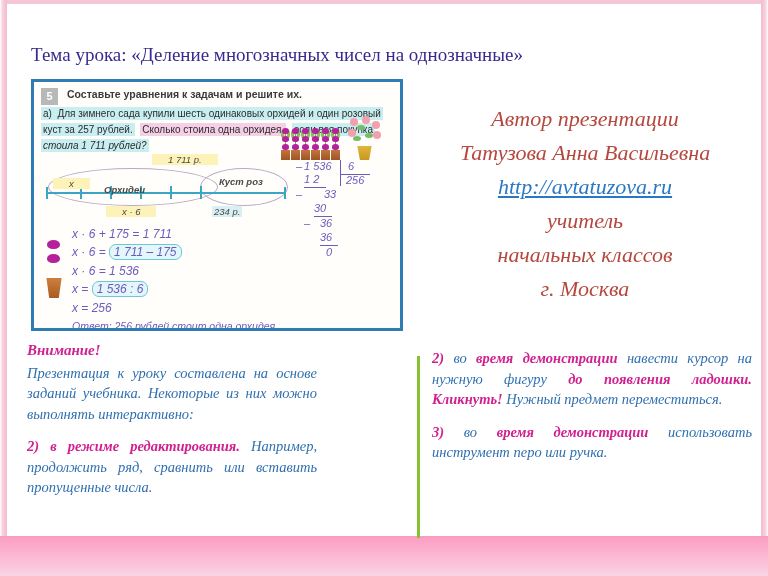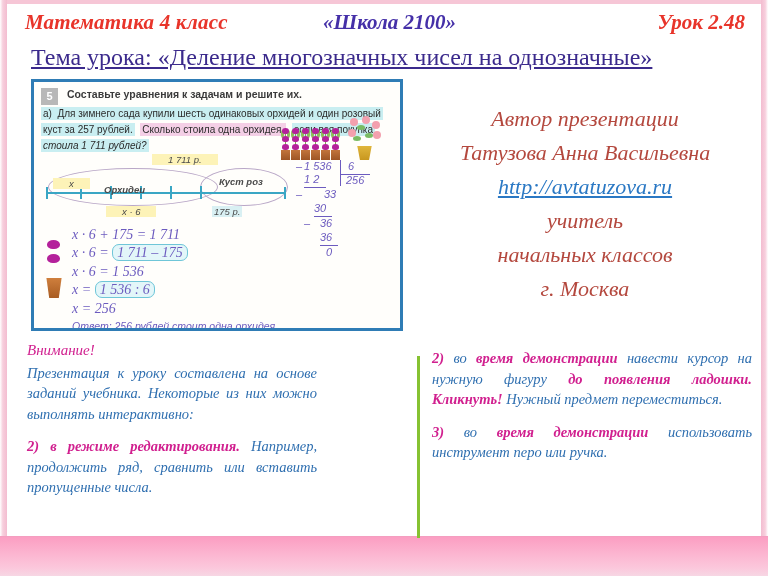--- a/index.html
+++ b/index.html
@@ -42,21 +42,21 @@
     color:#4530a8;font-size:21px;font-weight:bold;font-style:italic;
     white-space:nowrap;
   }
   .hdr-right{
     position:absolute;right:16px;top:0;
     color:#e8342a;font-size:21px;font-weight:bold;font-style:italic;
     white-space:nowrap;
   }
   .topic{
     position:absolute;left:24px;top:40px;
-    color:#3b2a8c;font-size:24px;white-space:nowrap;text-decoration:underline;
+    color:#3b2a8c;font-size:19px;white-space:nowrap;
   }
 
   
   .book{
     position:absolute;left:24px;top:75px;width:372px;height:252px;
     background:#fdfcfa;
     border:3px solid #2f7cb5;
     box-sizing:border-box;
     overflow:hidden;
   }
@@ -81,21 +81,21 @@
   .axis{position:absolute;left:2px;top:38px;width:240px;height:1.5px;background:#3aa6c4;}
   .tick{position:absolute;top:32px;width:1.5px;height:13px;background:#3aa6c4;}
   .cap{position:absolute;top:33px;width:1.5px;height:12px;background:#3aa6c4;}
   .brace{position:absolute;border:1px solid #b9a7c7;border-radius:50%;height:36px;}
   .dlabel{position:absolute;font-family:"Liberation Sans",sans-serif;
     font-size:9.5px;font-style:italic;color:#4a4a4a;white-space:nowrap;}
   .dlabel-y{background:#fdf3b8;padding:0 16px;}
   .dlabel-c{background:#d9f0f3;padding:0 2px;}
 
   
-  .eq{position:absolute;font-family:Liberation Serif, serif;font-size:14px;
+  .eq{position:absolute;font-family:Liberation Sans, sans-serif;font-size:12px;
       font-style:italic;color:#6c5bbf;white-space:nowrap;}
   .boxed{border:1px solid #6fc6d8;background:#e3f6f9;border-radius:7px;padding:0 4px;}
   .answer{position:absolute;font-family:"Liberation Sans",sans-serif;font-size:10.5px;
       font-style:italic;color:#6c5bbf;white-space:nowrap;}
 
   
   .ld{position:absolute;left:258px;top:78px;width:86px;height:105px;
       font-family:"Liberation Sans",sans-serif;font-size:11px;font-style:italic;
       color:#6c5bbf;}
   .ld span{position:absolute;white-space:nowrap;}
@@ -142,46 +142,41 @@
   .notes-left{
     position:absolute;left:20px;top:336px;width:290px;
     color:#2f6fb0;font-size:14.5px;font-style:italic;line-height:20.5px;
     text-align:justify;
   }
   .notes-right{
     position:absolute;left:425px;top:344px;width:320px;
     color:#2f6fb0;font-size:14.5px;font-style:italic;line-height:20.5px;
     text-align:justify;
   }
-  .attn{color:#d1208f;font-weight:normal;font-style:italic;display:block;
+  .attn{color:#d1208f;font-weight:bold;font-style:italic;display:block;
     margin-bottom:2px;font-size:15px;}
   .mag{color:#d1208f;font-weight:bold;font-style:italic;}
   .divider{
     position:absolute;left:410px;top:352px;width:2.5px;height:182px;
     background:#86c232;
   }
   .gap{display:block;height:12px;}
 </style>
 </head>
 <body>
 
 <div class="slide">
 
   <div class="frame-top"></div>
   <div class="frame-left"></div>
   <div class="frame-right"></div>
   <div class="frame-bottom"></div>
 
   <div class="inner">
 
-    <div class="hdr">
-      <div class="hdr-left">Математика  4 класс</div>
-      <div class="hdr-center">«Школа 2100»</div>
-      <div class="hdr-right">Урок 2.48</div>
-    </div>
     <div class="topic">Тема урока: «Деление многозначных чисел на однозначные»</div>
 
     <div class="book">
       <div class="book-inner">
 
         <div class="task-num">5</div>
         <div class="task-title">Составьте уравнения к задачам и решите их.</div>
 
         <div class="ln" style="left:7px;top:26px;">
           <span class="hl-cyan"><span>а)</span>&nbsp;&nbsp;<span>Для зимнего сада купили шесть одинаковых орхидей и один розовый</span></span>
@@ -277,21 +272,21 @@
           <div class="tick" style="left:36px;"></div>
           <div class="tick" style="left:66px;"></div>
           <div class="tick" style="left:96px;"></div>
           <div class="tick" style="left:126px;"></div>
           <div class="tick" style="left:156px;"></div>
           <div class="cap" style="left:240px;"></div>
           <div class="dlabel dlabel-y" style="left:9px;top:24px;">x</div>
           <div class="dlabel" style="left:60px;top:30px;font-weight:bold;">Орхидеи</div>
           <div class="dlabel" style="left:175px;top:22px;font-weight:bold;">Куст роз</div>
           <div class="dlabel dlabel-y" style="left:62px;top:52px;">x · 6</div>
-          <div class="dlabel dlabel-c" style="left:168px;top:52px;">175 р.</div>
+          <div class="dlabel dlabel-c" style="left:168px;top:52px;">234 р.</div>
         </div>
 
         <div class="eq" style="left:38px;top:145px;">x · 6 + 175  =  1 711</div>
         <div class="eq" style="left:38px;top:163px;">
           <span>x · 6  =</span>
           <span class="boxed">1 711 – 175</span>
         </div>
         <div class="eq" style="left:38px;top:182px;">x · 6  =  1 536</div>
         <div class="eq" style="left:38px;top:200px;">
           <span>x  =</span>

